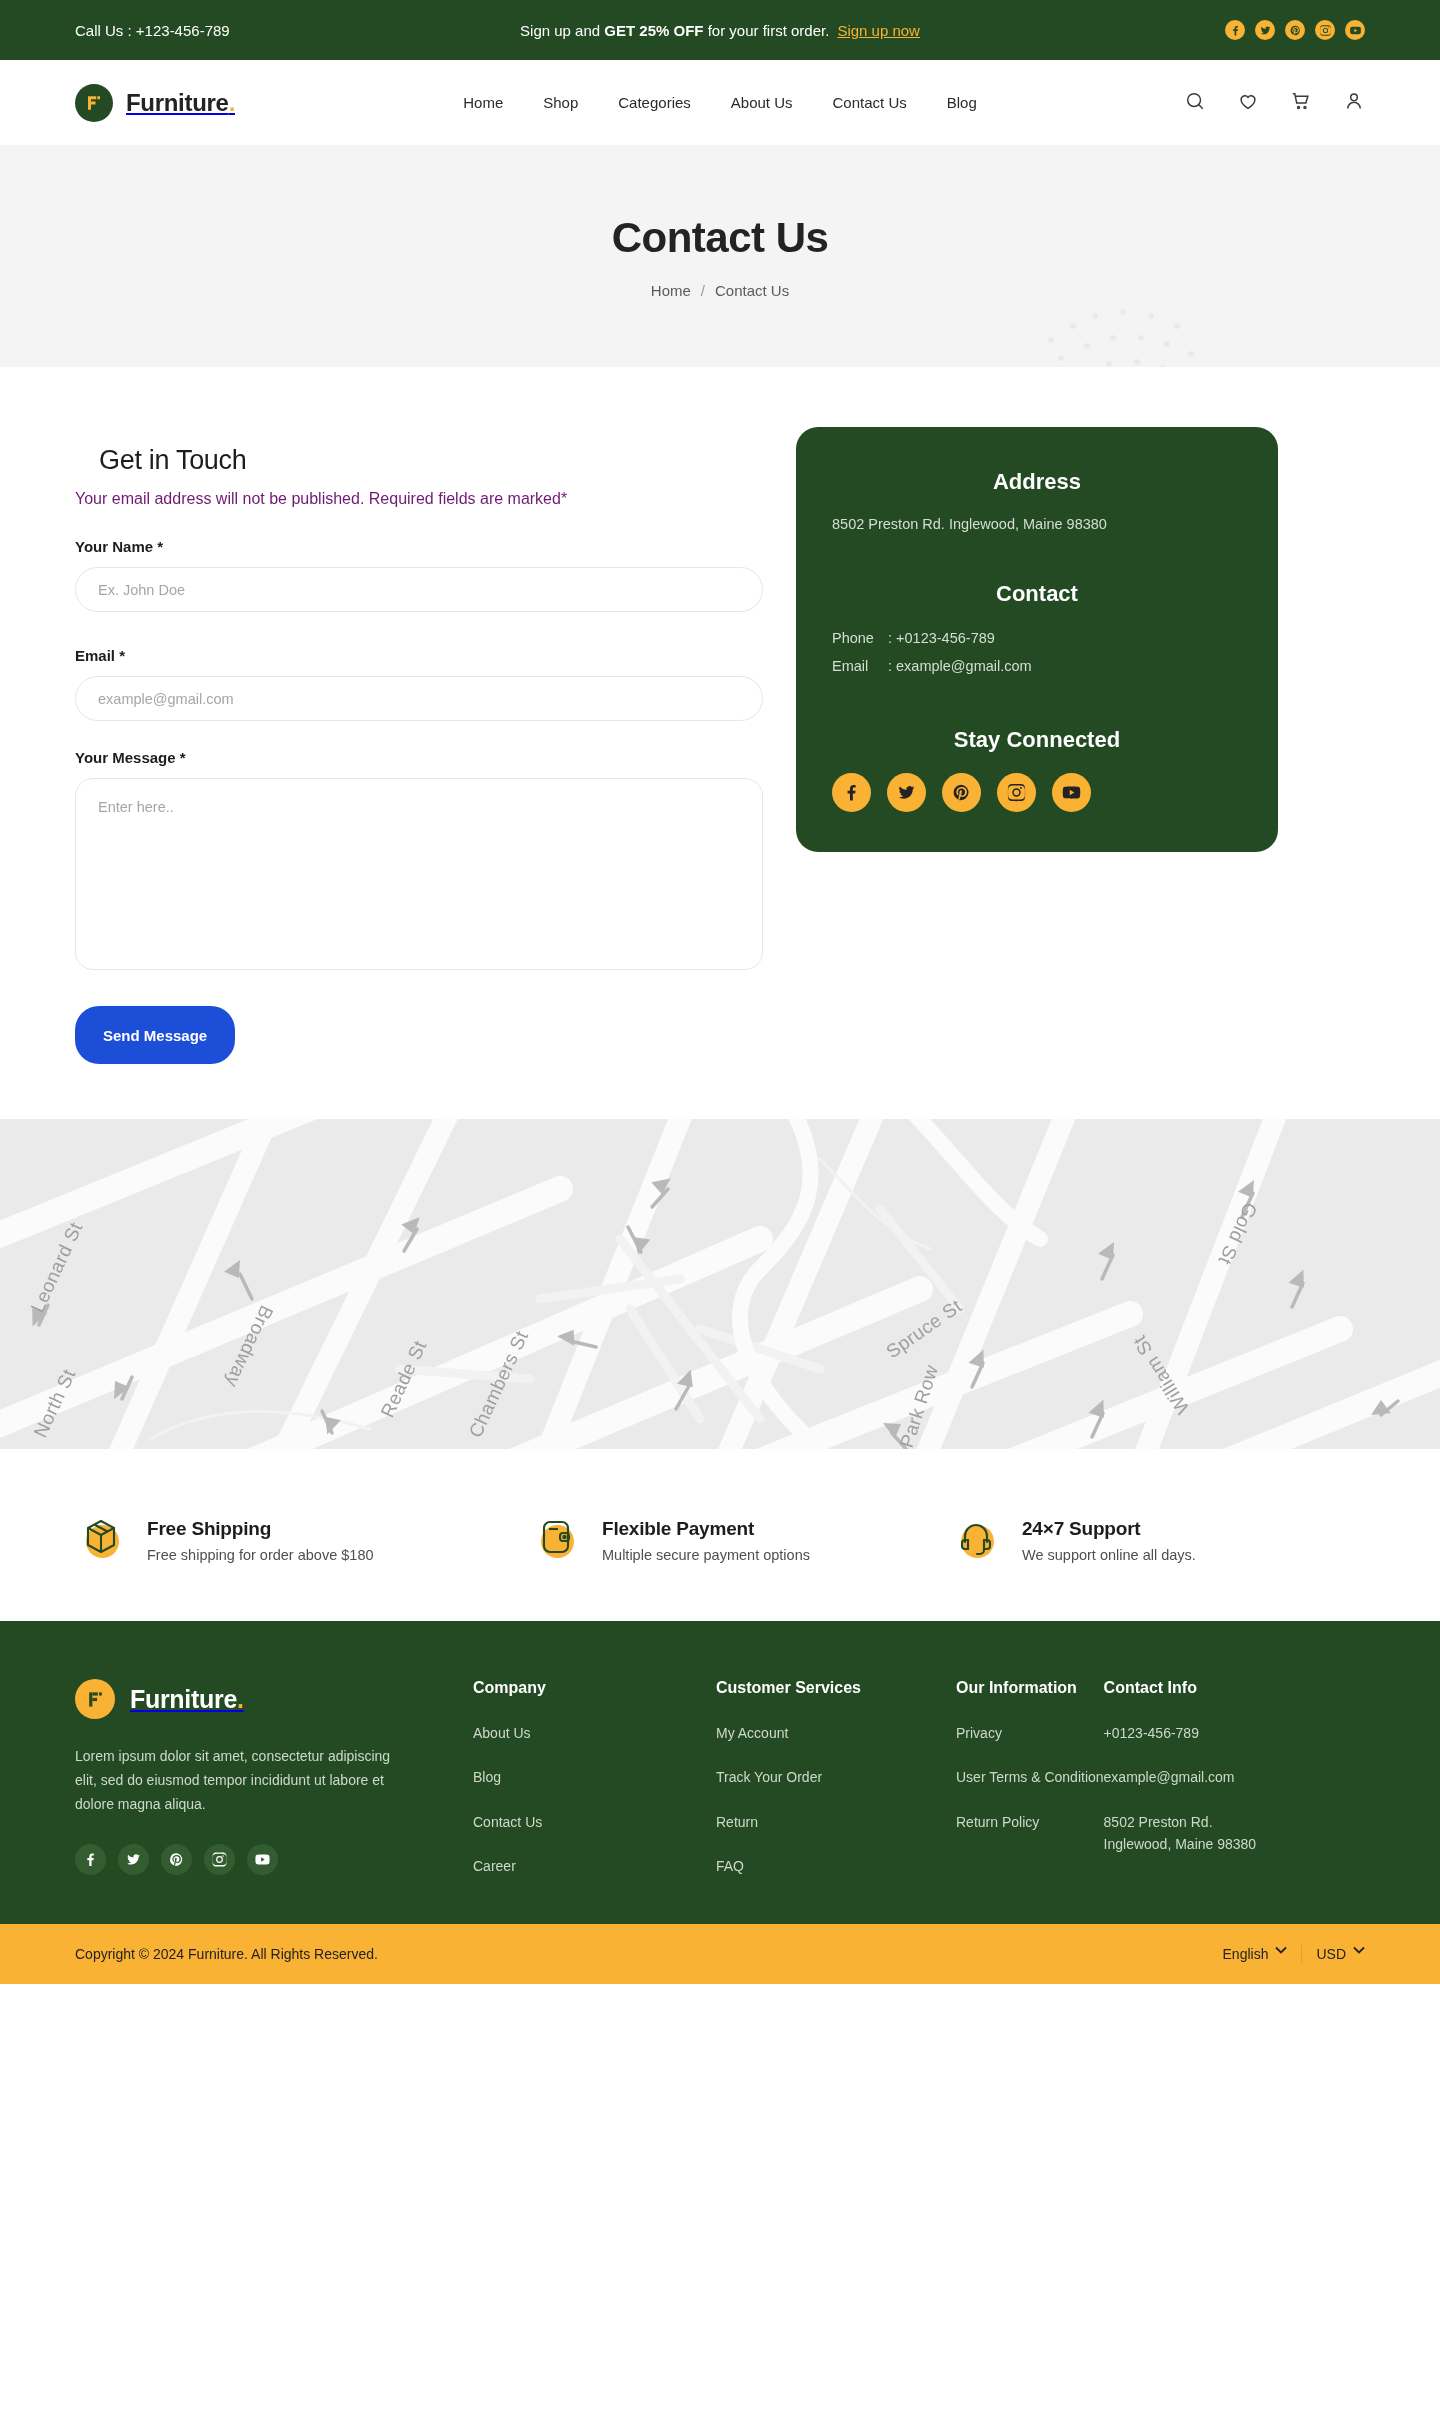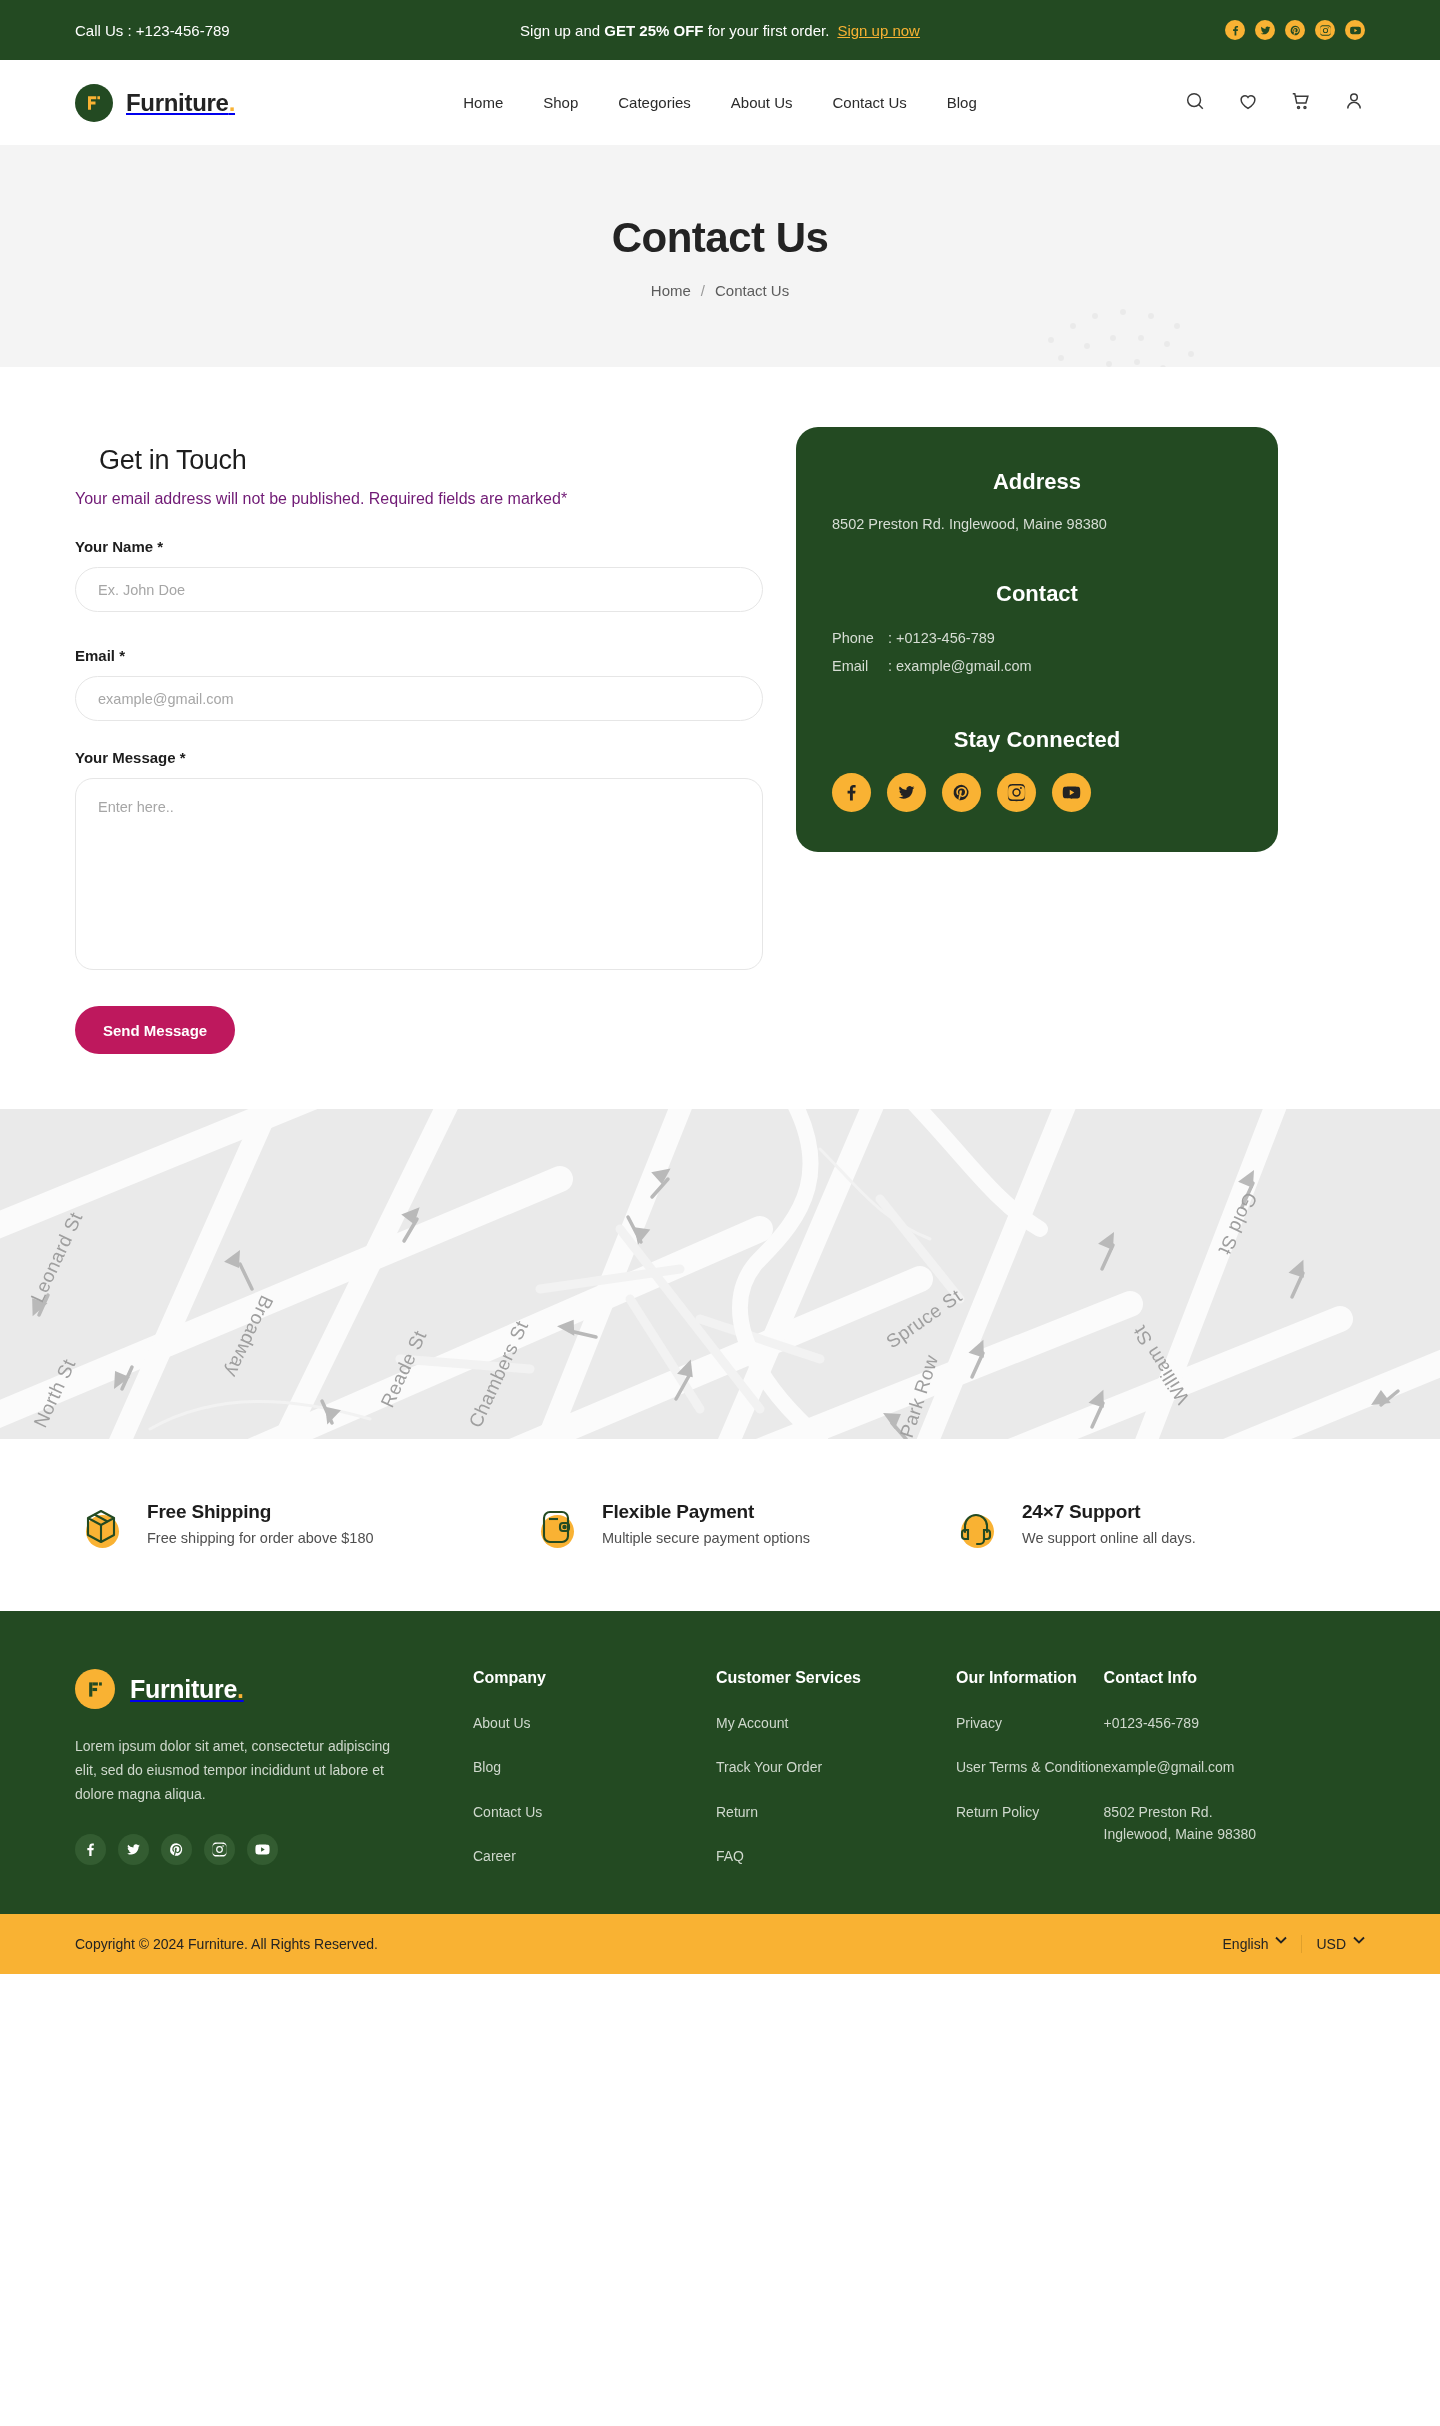--- a/index.html
+++ b/index.html
@@ -87,23 +87,23 @@
     padding:12px 22px; font-size:14.5px; font-family:inherit;
     color:#2b2b2b; background:#fff; outline:none;
   }
   .field input::placeholder, .field textarea::placeholder { color:#a6a6a6; }
   .field input { height:45px; }
   .field textarea {
     height:192px; border-radius:18px; resize:none; padding:18px 22px; line-height:1.5;
   }
   .field-full { margin-top:28px; }
   .send-btn {
-    margin-top:32px; background:#be185d; color:#fff; border:none;
+    margin-top:32px; background:#1d4ed8; color:#fff; border:none;
     font-size:15px; font-weight:700; font-family:inherit;
-    padding:0 28px; height:48px; border-radius:24px; cursor:pointer;
+    padding:0 28px; height:58px; border-radius:24px; cursor:pointer;
   }
 
   
   .info-card {
     width:482px; background:#234A22; border-radius:22px;
     padding:42px 36px 40px; color:#fff;
   }
   .info-card h3 { font-size:22px; font-weight:700; margin-bottom:18px;text-align:center; }
   .info-card p { font-size:14.5px; color:#d6ddd4; line-height:1.55; }
   .info-block { margin-bottom:46px; }
@@ -130,21 +130,21 @@
   .maplabel {
     fill:#9f9f9f; font-family:"Liberation Sans", sans-serif;
     font-size:19px; letter-spacing:.4px;
   }
   .maparrow { fill:none; stroke:#b9b9b9; stroke-width:3.5; stroke-linecap:round; }
   .maparrowhead { fill:#b9b9b9; }
 
   
   .features { padding:62px 0 58px; background:#fff; }
   .features .container { display:flex; }
-  .feat { display:flex; align-items:flex-start; gap:20px; }
+  .feat { display:flex; align-items:flex-end; gap:20px; }
   .feat:nth-child(1) { width:455px; }
   .feat:nth-child(2) { width:420px; }
   .feat-ico { width:52px; height:52px; position:relative; flex:none; }
   .feat-ico .blob {
     position:absolute; width:33px; height:33px; border-radius:50%;
     background:#F9B233; left:11px; top:14px;
   }
   .feat-ico svg { position:absolute; inset:0; width:52px; height:52px; }
   .feat-txt h4 { font-size:19px; font-weight:700; color:#1d1d1d; letter-spacing:-.2px; }
   .feat-txt p { margin-top:7px; font-size:14.5px; color:#4f4f4f; }

